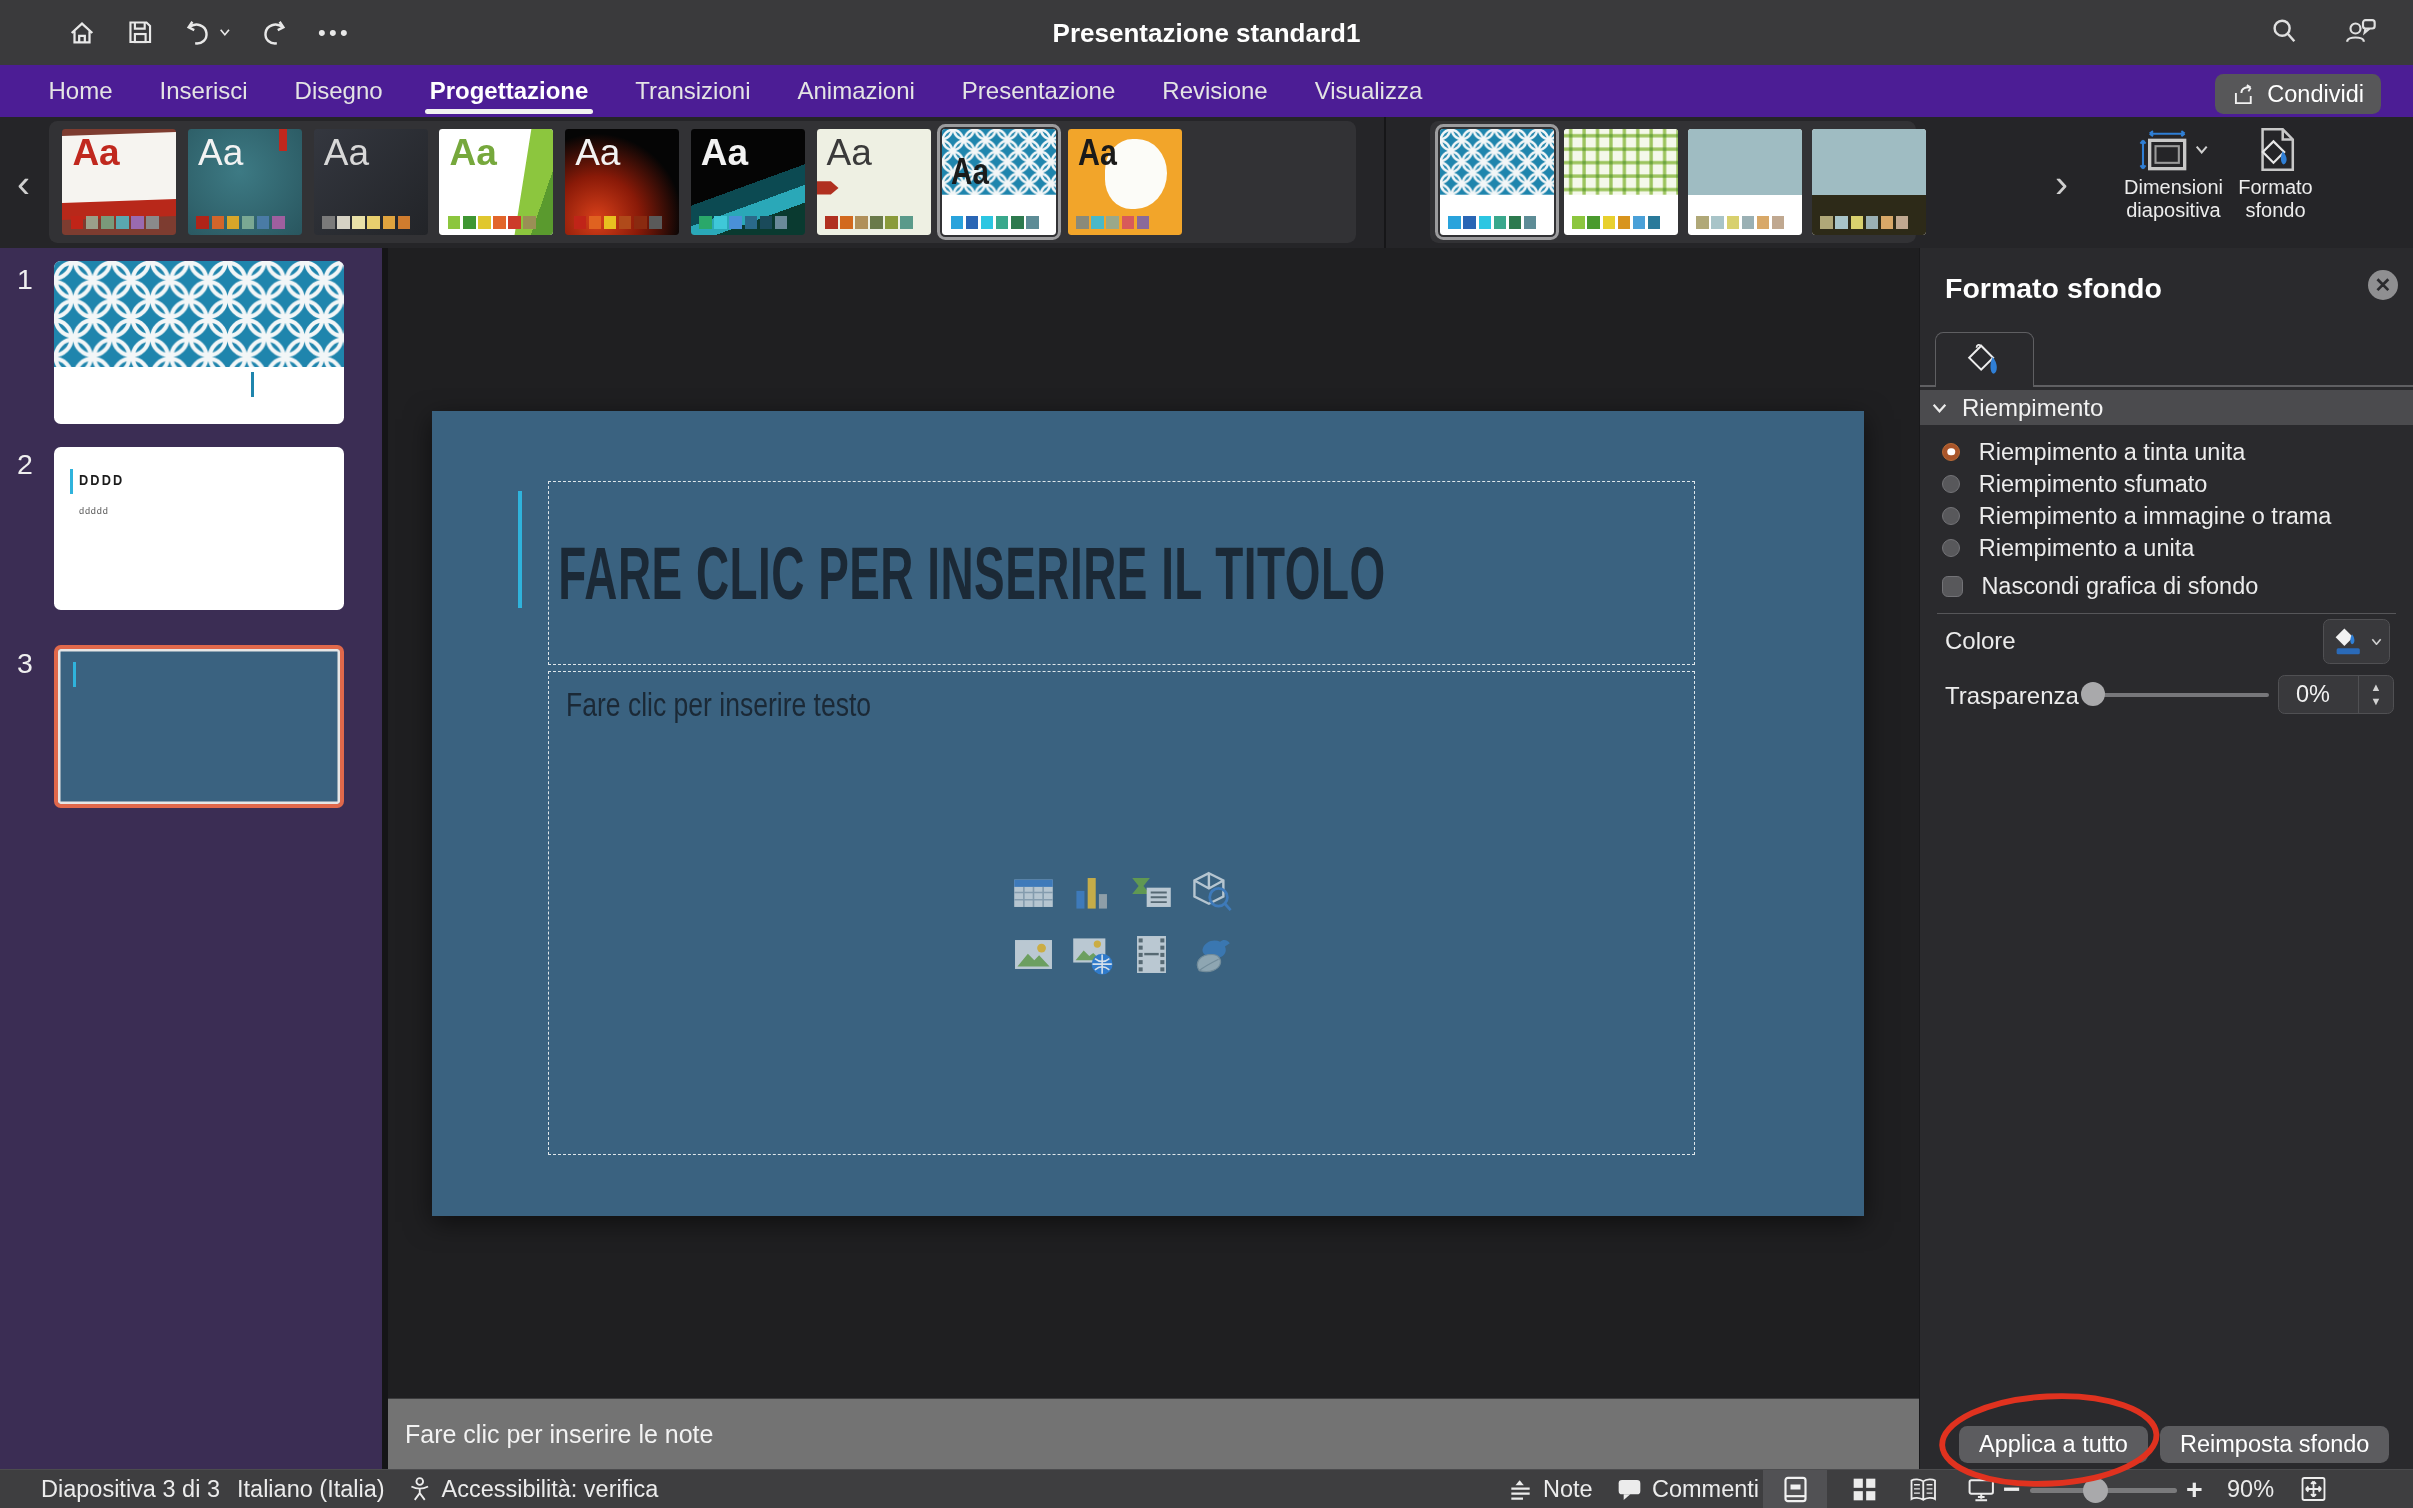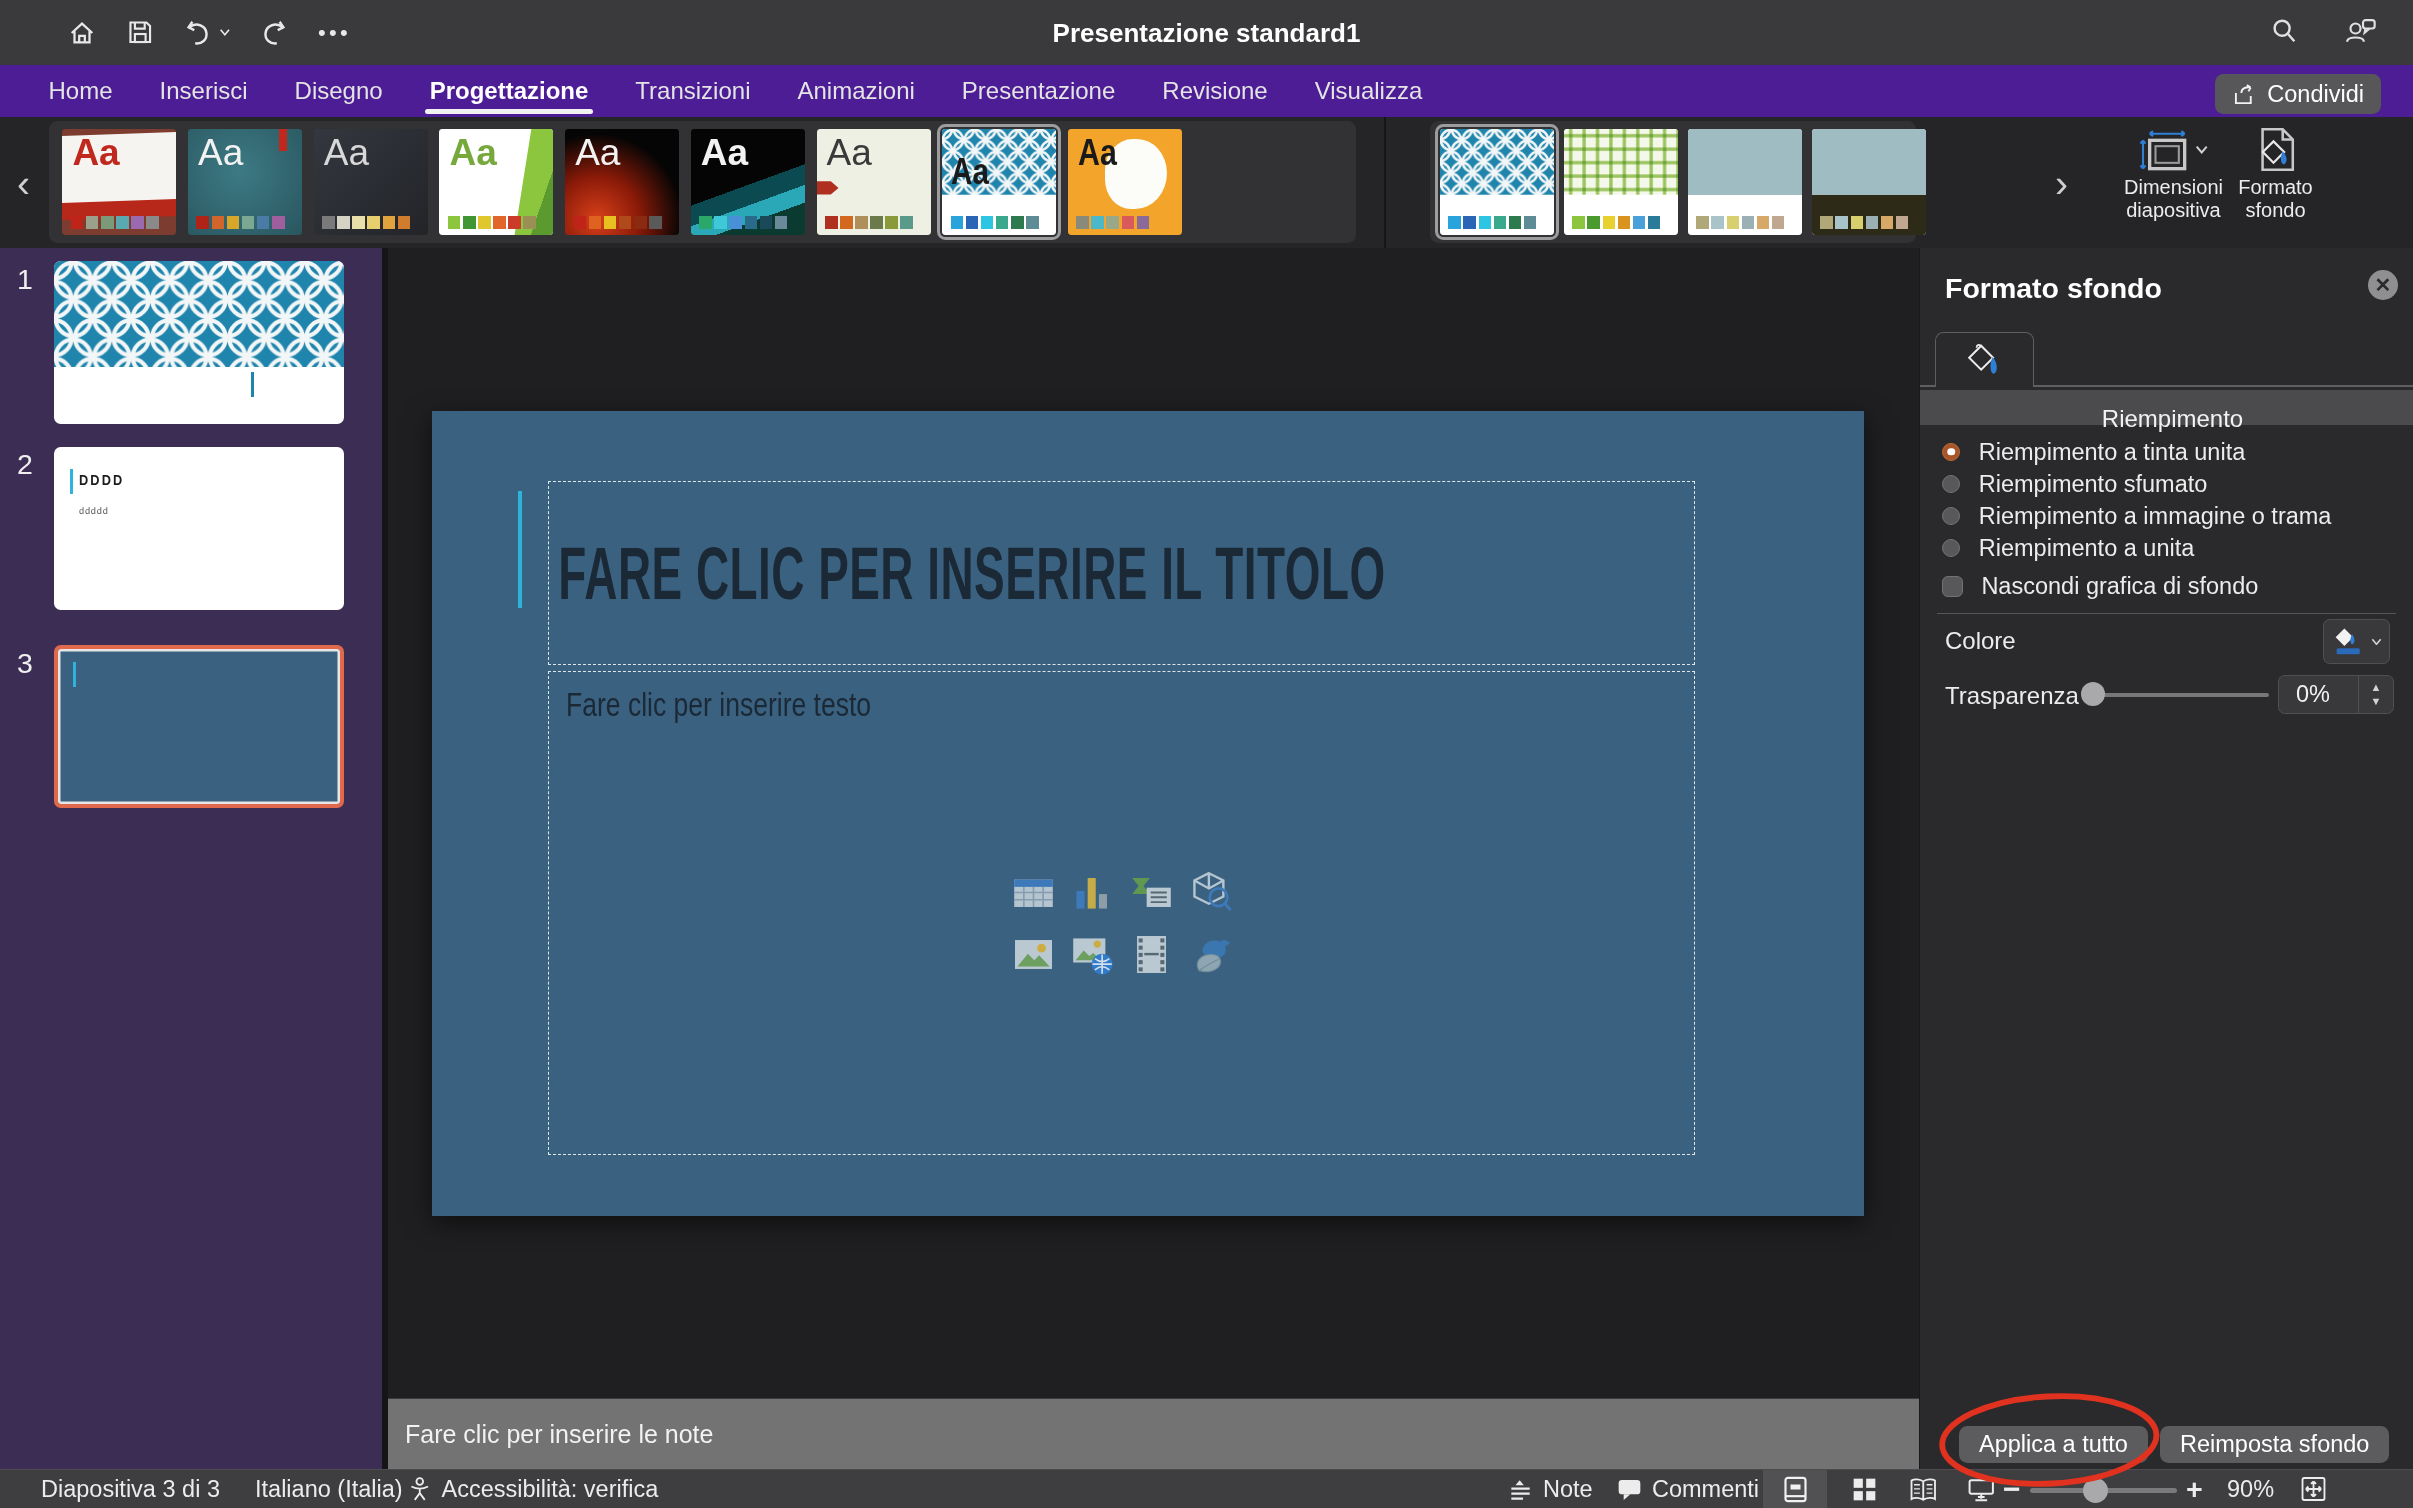--- a/index.html
+++ b/index.html
@@ -89,21 +89,21 @@
   
   .notesarea { position:absolute; left:388px; top:1398px; width:1531px; height:71px; background:#737373; border-top:1.7px solid #3c3c3e; display:flex; align-items:center; }
   .notes-text { font-size:25px; color:#f2f2f2; padding-left:17px; }
 
   
   .fmtpanel { position:absolute; left:1919px; top:248px; width:494px; height:1221px; background:#2a2a2d; border-left:1.7px solid #19191b; }
   .fp-title { position:absolute; left:25px; top:23.5px; font-size:28.5px; font-weight:bold; color:#fff; }
   .fp-close { position:absolute; right:15px; top:22px; width:30px; height:30px; border-radius:50%; background:#8f8f91; color:#2a2a2d; font-size:20px; font-weight:bold; display:flex; align-items:center; justify-content:center; }
   .fp-tabline { position:absolute; left:0; top:137px; width:100%; height:1.7px; background:#5f5f62; }
   .fp-tab { position:absolute; left:15px; top:84px; width:99px; height:55px; background:#2a2a2d; border:1.7px solid #5f5f62; border-bottom:none; border-radius:8.4px 8.4px 0 0; z-index:2; display:flex; align-items:center; justify-content:center; }
-  .fp-band { position:absolute; left:0; top:142px; width:100%; height:35px; background:#4b4b4e; display:flex; align-items:center; gap:15px; padding-left:12px; font-size:24px; color:#f2f2f2;flex-direction:column; }
+  .fp-band { position:absolute; left:0; top:142px; width:100%; height:35px; background:#4b4b4e; display:flex; align-items:center; gap:15px; padding-left:12px; font-size:24px; color:#f2f2f2; }
   .fp-options { position:absolute; left:22px; top:188px; }
   .opt { height:32px; display:flex; align-items:center; gap:18.4px; }
   .radio { width:18.4px; height:18.4px; border-radius:50%; background:#58585b; border:0.8px solid #737377; position:relative; flex:0 0 auto; }
   .radio.sel { background:#a9552a; border-color:#b86a35; }
   .radio.sel::after { content:''; position:absolute; left:50%; top:50%; width:7.5px; height:7.5px; border-radius:50%; background:#fff; transform:translate(-50%,-50%); }
   .opt span { font-size:23.5px; color:#ececec; }
   .fp-check { position:absolute; left:22px; top:325px; display:flex; align-items:center; gap:18.4px; }
   .checkbox { width:21px; height:21px; border-radius:5.9px; background:#58585b; border:0.8px solid #737377; }
   .fp-check span { font-size:23.5px; color:#ececec; }
   .fp-div { position:absolute; left:17px; right:17px; top:365px; height:0.8px; background:#565659; }
@@ -595,21 +595,21 @@
     <div class="fp-reset">
       <span>Reimposta sfondo</span>
     </div>
     <svg class="annot" viewBox="0 0 290 130">
       <ellipse cx="140" cy="62" rx="128" ry="52" fill="none" stroke="#e0321f" stroke-width="7" transform="rotate(-3 140 62)"></ellipse>
     </svg>
   </div>
 
   <div class="statusbar">
     <span class="sb" style="left:41px;">Diapositiva 3 di 3</span>
-    <span class="sb" style="left:255px;">Italiano (Italia)</span>
+    <span class="sb" style="left:237px;">Italiano (Italia)</span>
     <span class="sb" style="left:408px;">
       <svg width="23.5" height="25" viewBox="0 0 28 30" fill="none" stroke="#ececec" stroke-width="2.2">
           <circle cx="14" cy="6" r="4"></circle>
           <path d="M4 12 C10 15 18 15 24 12 M14 14 V20 M14 20 L8 28 M14 20 L20 28"></path>
         </svg>
       <span>Accessibilità: verifica</span>
     </span>
 
     <span class="sb" style="left:1508px;">
       <svg width="25" height="22" viewBox="0 0 30 26">

